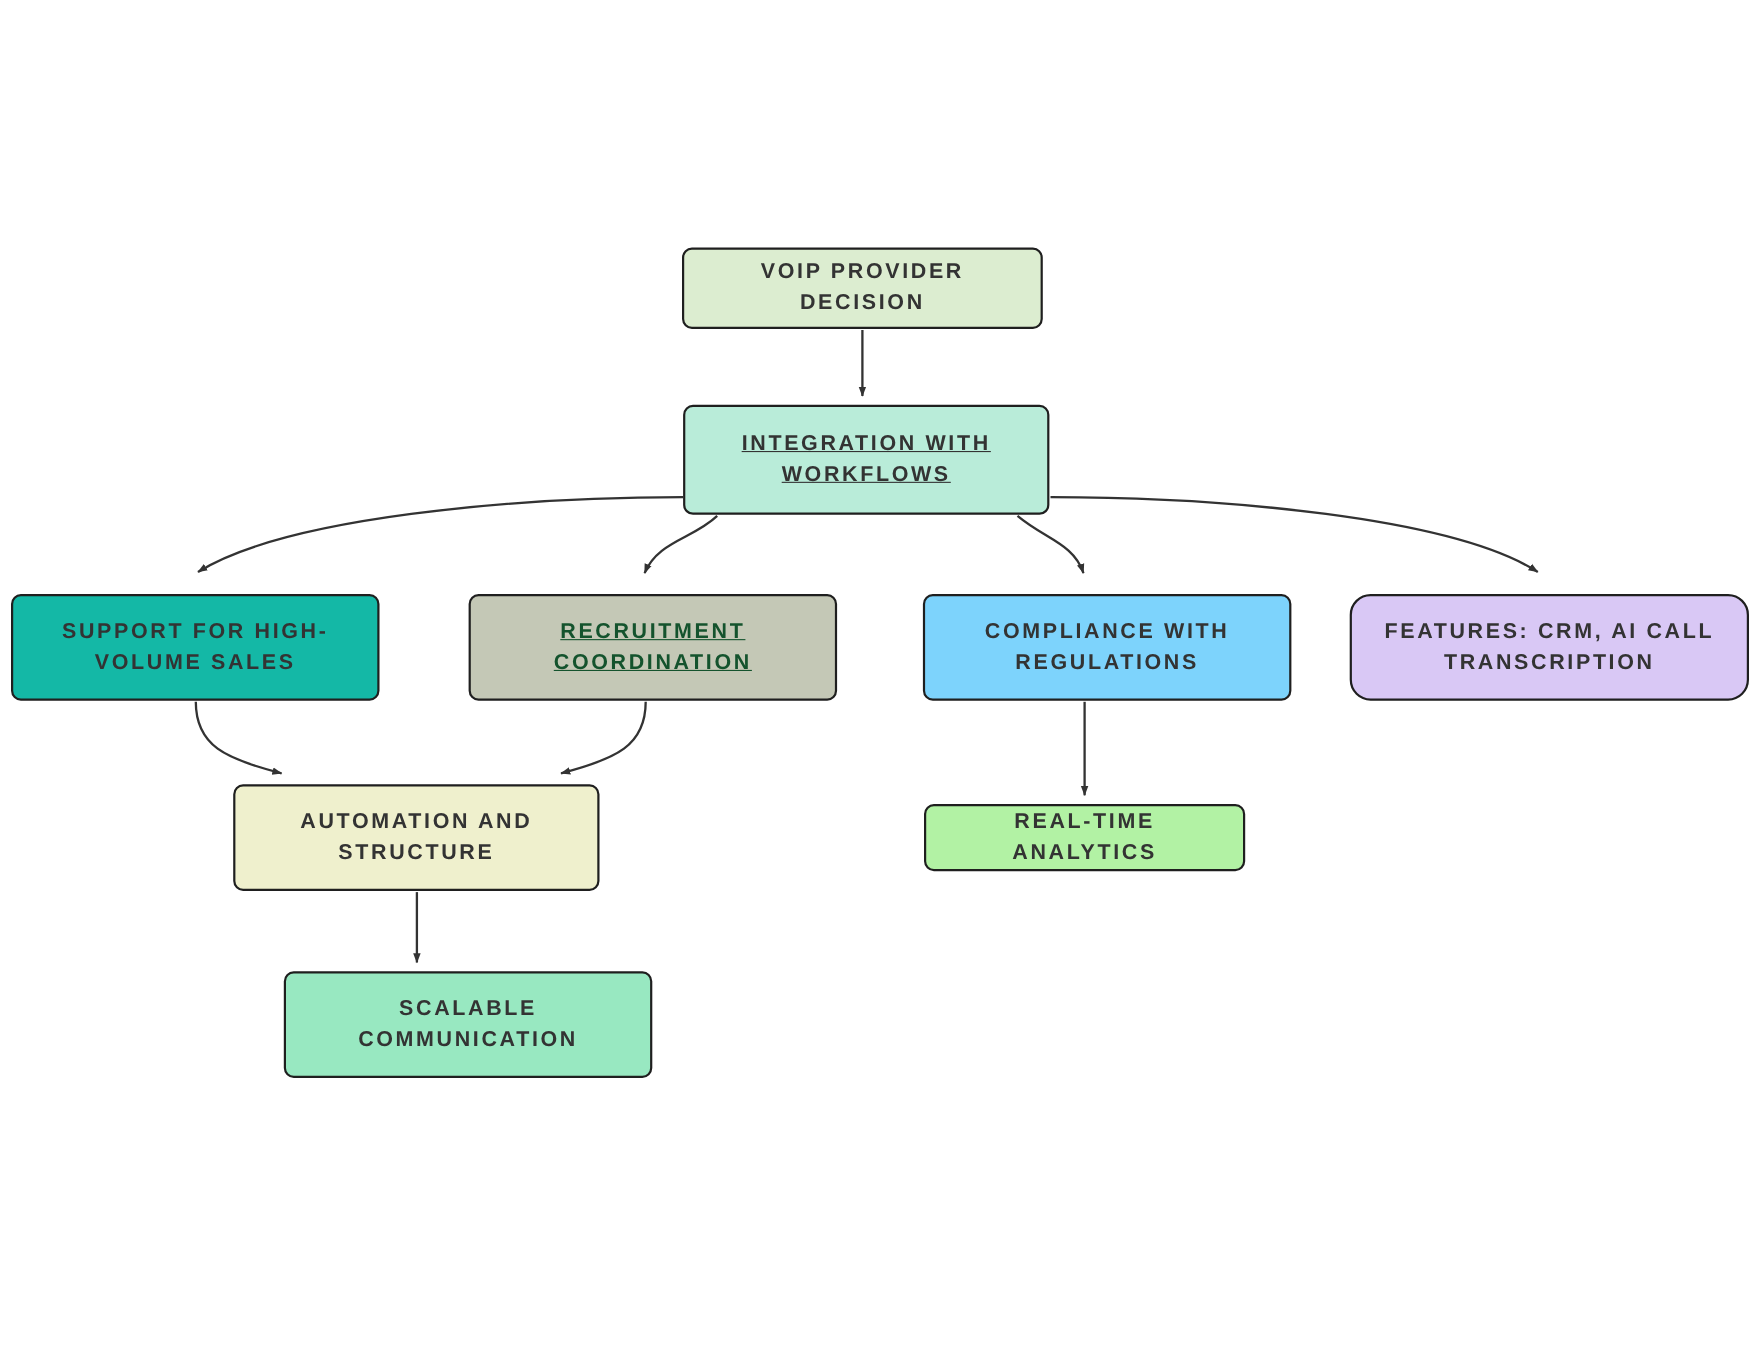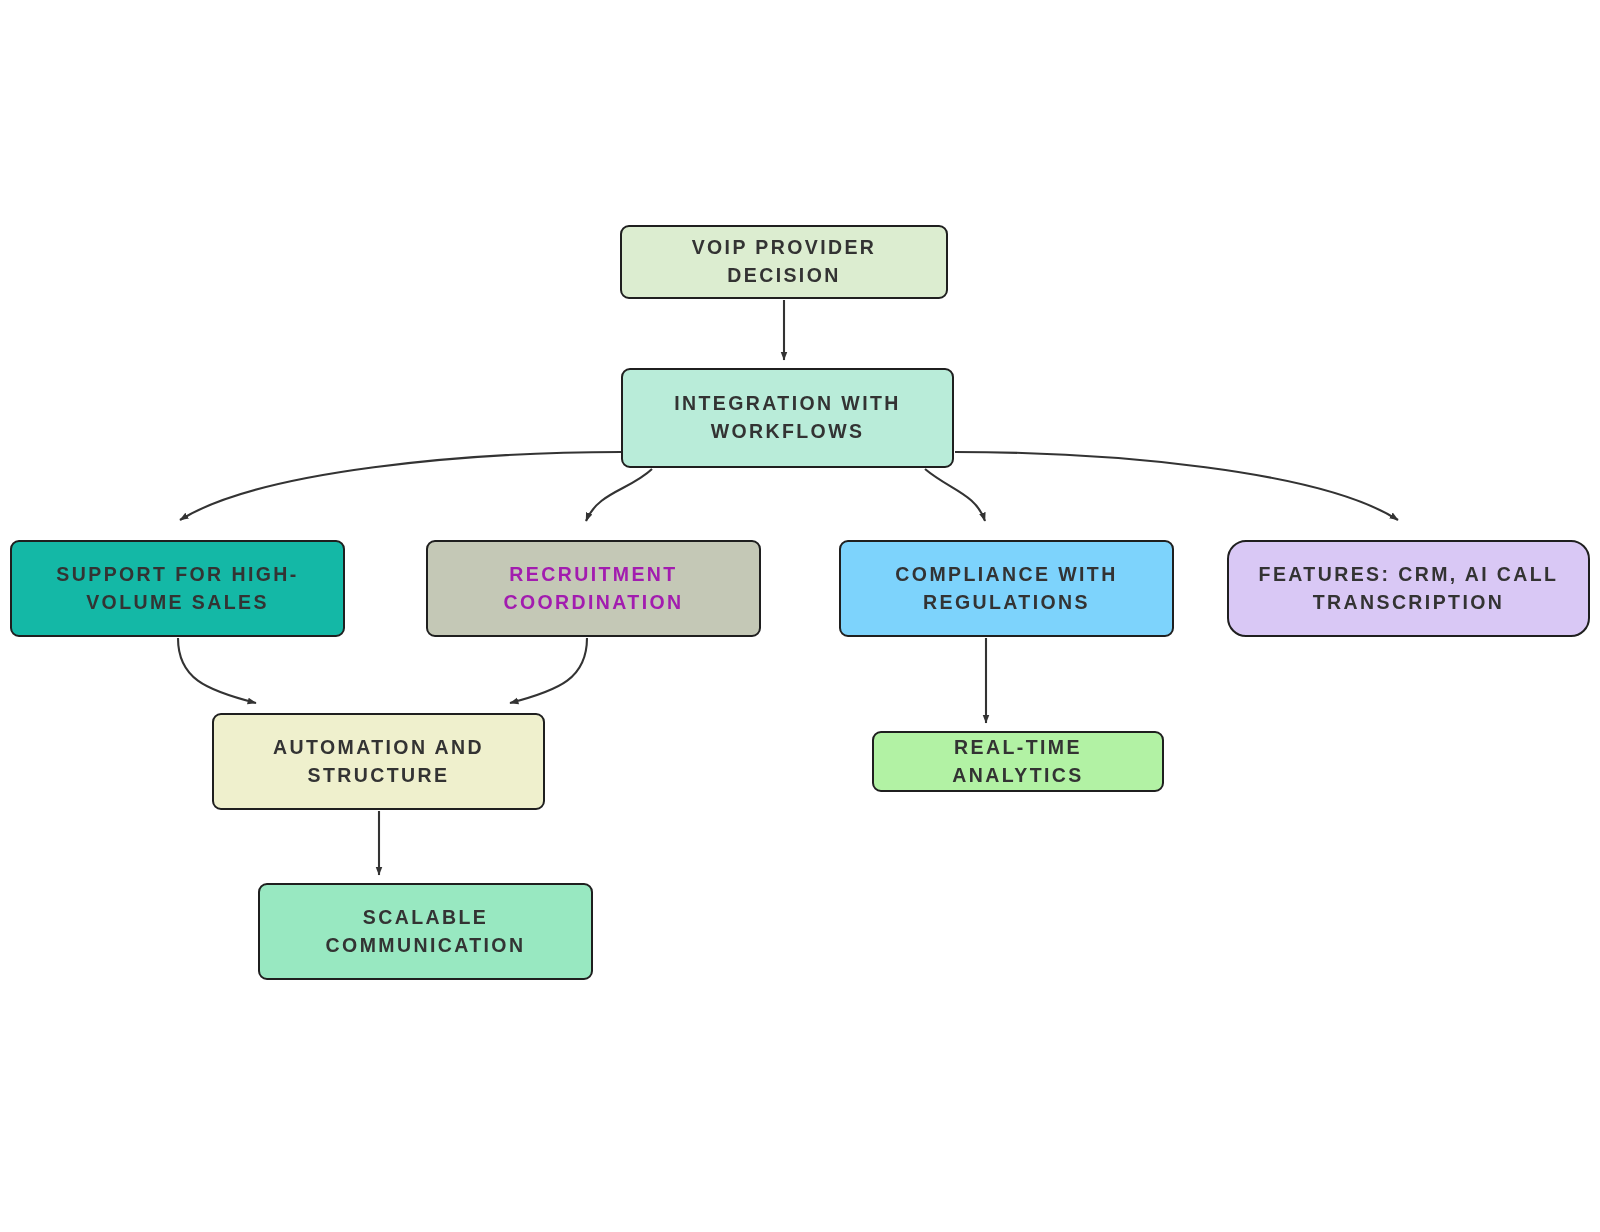--- a/index.html
+++ b/index.html
@@ -78,51 +78,51 @@
       <path d="M986,638 L986,723"></path>
 
       <path d="M379,811 L379,875"></path>
     </g>
   </svg>
 
   <div class="node" style="left: 620px; top: 225px; width: 328px; height: 74px; background: rgb(220, 237, 208); border-color: rgb(31, 31, 31); color: rgb(51, 51, 51);">
     <span class="node-label">VoIP Provider Decision</span>
   </div>
 
-  <div class="node" style="left: 621px; top: 368px; width: 333px; height: 100px; background: rgb(185, 236, 217); border-color: rgb(31, 31, 31); color: rgb(51, 51, 51);">
+  <div class="node" style="left: 621px; top: 368px; width: 333px; height: 100px; background: rgb(185, 236, 217); border-color: rgb(31, 31, 31); color: rgb(51, 51, 51); text-decoration: underline;">
     <span class="node-label">Integration with
 Workflows</span>
   </div>
 
   <div class="node" style="left: 10px; top: 540px; width: 335px; height: 97px; background: #14b8a6; border-color: rgb(31, 31, 31); color: rgb(51, 51, 51);">
     <span class="node-label">Support for High-
 Volume Sales</span>
   </div>
 
-  <div class="node" style="left: 426px; top: 540px; width: 335px; height: 97px; background: rgb(196, 200, 182); border-color: rgb(31, 31, 31); color: #a21caf;">
+  <div class="node" style="left: 426px; top: 540px; width: 335px; height: 97px; background: rgb(196, 200, 182); border-color: rgb(31, 31, 31); color: #14532d; text-decoration: underline;">
     <span class="node-label">Recruitment
 Coordination</span>
   </div>
 
   <div class="node" style="left: 839px; top: 540px; width: 335px; height: 97px; background: #7dd3fc; border-color: rgb(31, 31, 31); color: rgb(51, 51, 51);">
     <span class="node-label">Compliance with
 Regulations</span>
   </div>
 
   <div class="node" style="left: 1227px; top: 540px; width: 363px; height: 97px; background: rgb(217, 200, 245); border-color: rgb(31, 31, 31); color: rgb(51, 51, 51); border-radius: 19px;">
     <span class="node-label">Features: CRM, AI Call
 Transcription</span>
   </div>
 
   <div class="node" style="left: 212px; top: 713px; width: 333px; height: 97px; background: rgb(239, 240, 205); border-color: rgb(31, 31, 31); color: rgb(51, 51, 51);">
     <span class="node-label">Automation and
 Structure</span>
   </div>
 
-  <div class="node" style="left: 840px; top: 731px; width: 292px; height: 61px; background: rgb(178, 242, 164); border-color: rgb(31, 31, 31); color: rgb(51, 51, 51); margin-left: 32px;">
+  <div class="node" style="left: 840px; top: 731px; width: 292px; height: 61px; background: rgb(178, 242, 164); border-color: rgb(31, 31, 31); color: rgb(51, 51, 51);">
     <span class="node-label">Real-Time Analytics</span>
   </div>
 
   <div class="node" style="left: 212px; top: 883px; width: 335px; height: 97px; background: rgb(152, 232, 193); border-color: rgb(31, 31, 31); color: rgb(51, 51, 51); margin-left: 46px;">
     <span class="node-label">Scalable
 Communication</span>
   </div>
 
 </div>
 

